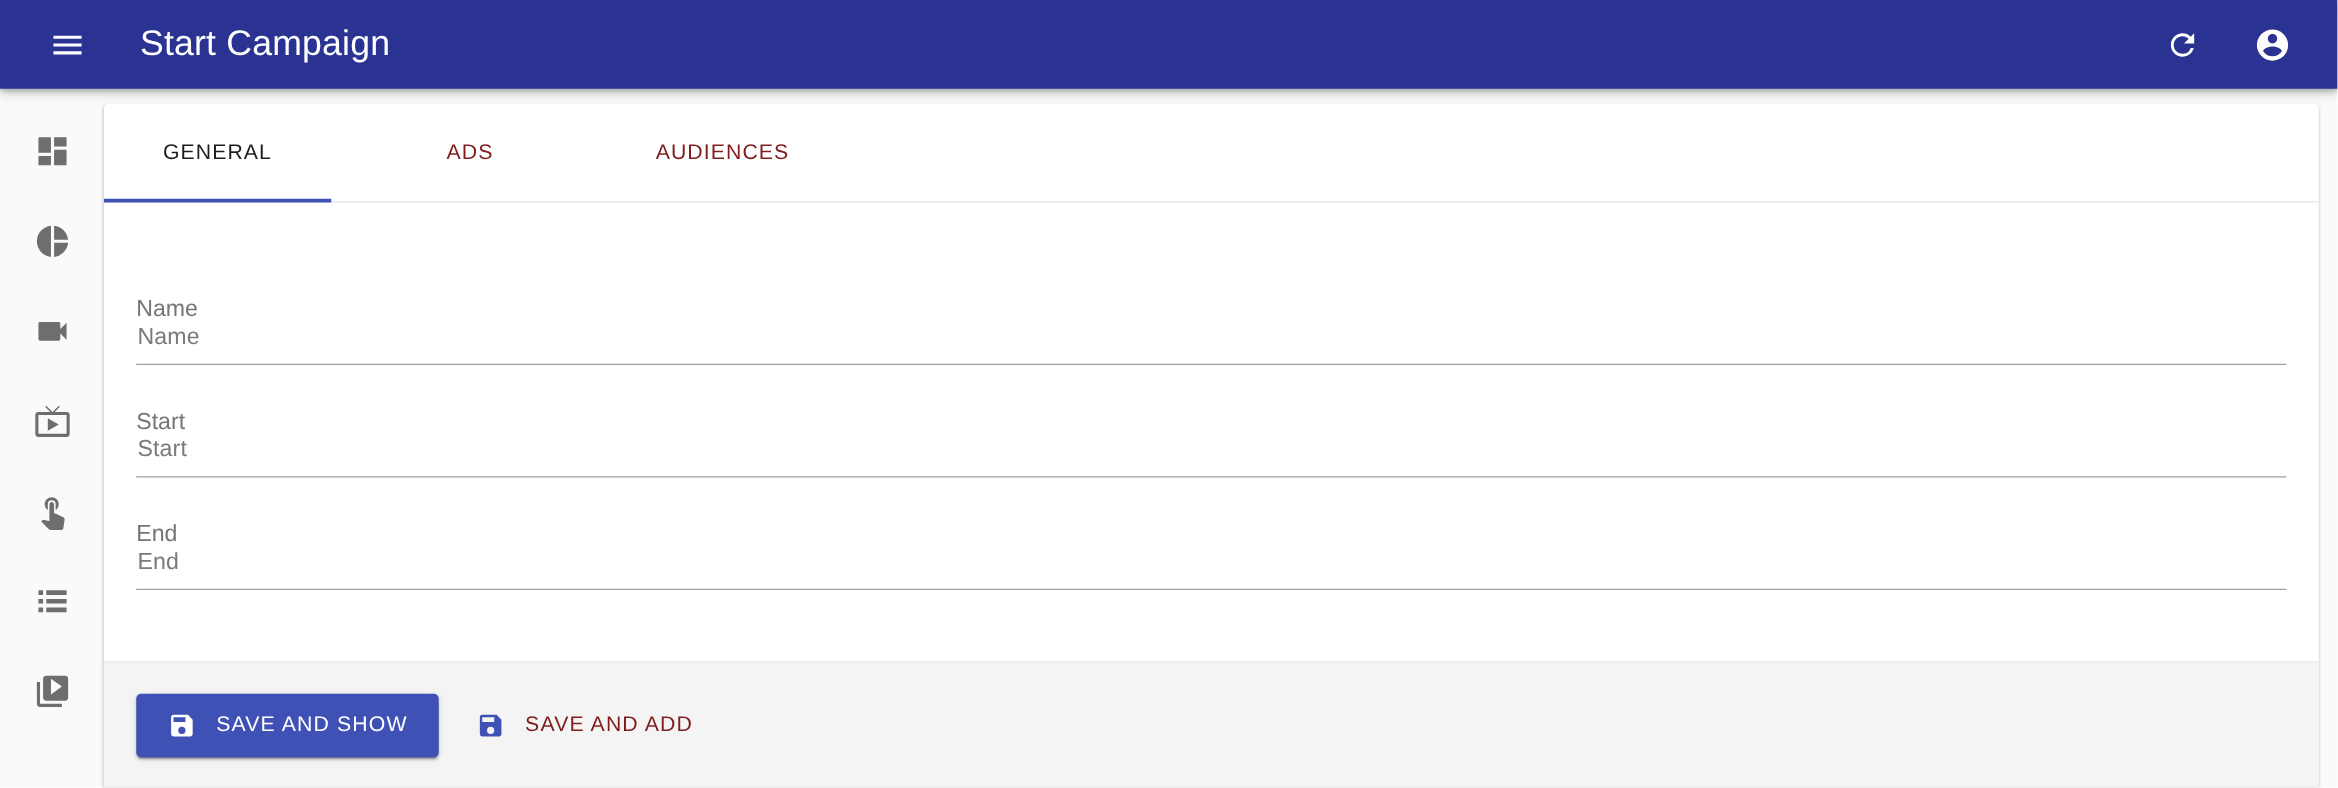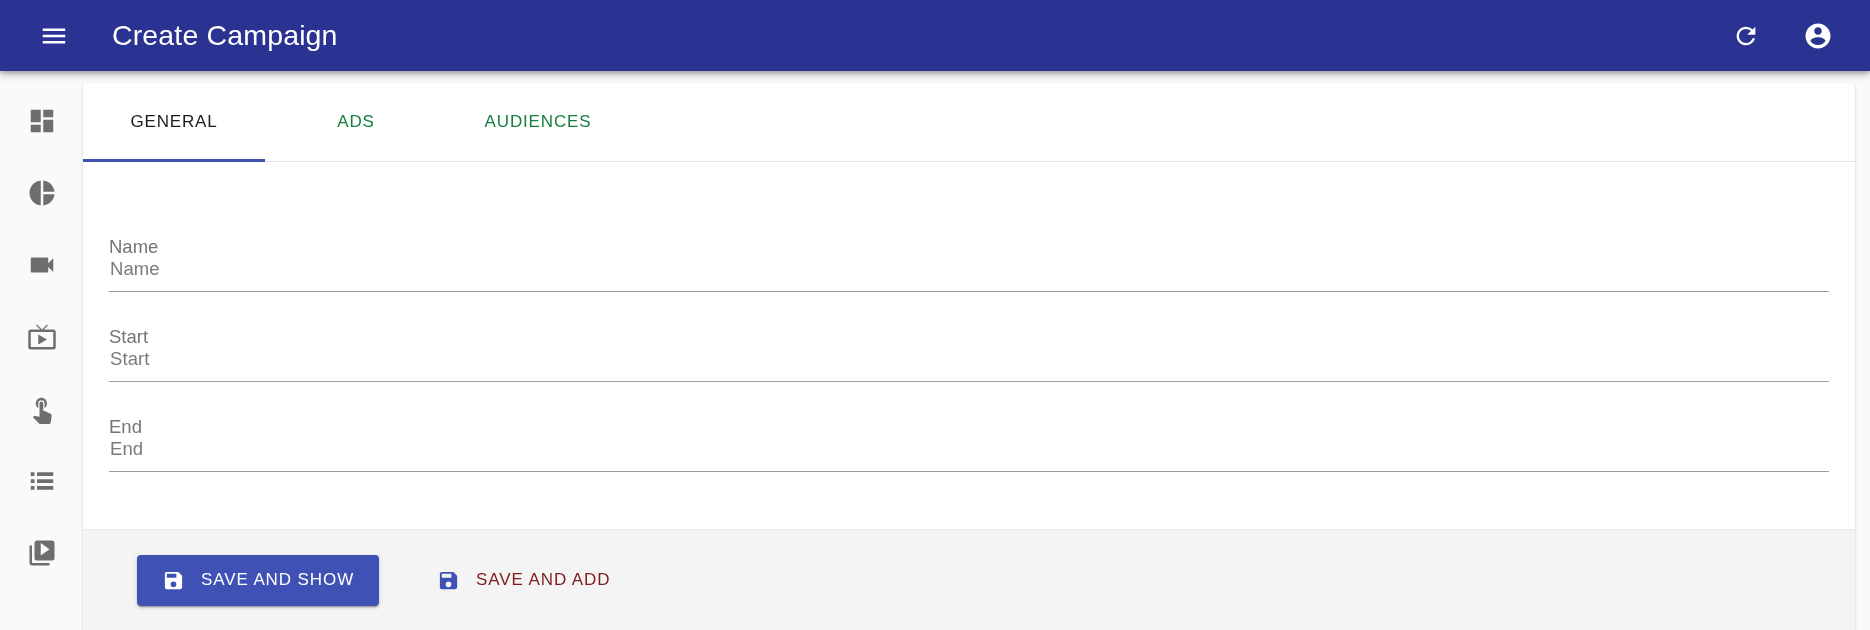--- a/index.html
+++ b/index.html
@@ -117,31 +117,32 @@
   }
 
   
   .tabs {
     position: relative;
     height: 79px;
     flex: 0 0 79px;
     display: flex;
     align-items: stretch;
     border-bottom: 1px solid #e6e6e6;
+    gap: 20px;
   }
 
   .tab {
     min-width: 182px;
     padding: 0 16px;
     display: flex;
     align-items: center;
     justify-content: center;
     font-size: 17px;
     letter-spacing: 0.85px;
-    color: #15803d;
+    color: #7f1d1d;
     font-weight: 400;
     cursor: pointer;
     position: relative;
     white-space: nowrap;
   }
   .tab.active { color: #1c1c1c; }
   .tab.active::after {
     content: "";
     position: absolute;
     left: 0; right: 0; bottom: -1px;
@@ -203,21 +204,20 @@
     align-items: center;
     gap: 16px;
     height: 51px;
     padding: 0 25px;
     border-radius: 4px;
     font-family: inherit;
     font-size: 17px;
     font-weight: 500;
     letter-spacing: 0.9px;
     white-space: nowrap;
-    margin-left: 28px;
   }
 
   .btn-raised {
     background: #3f51b5;
     color: #ffffff;
     box-shadow: 0 3px 1px -2px rgba(0,0,0,0.20),
                 0 2px 2px 0 rgba(0,0,0,0.14),
                 0 1px 5px 0 rgba(0,0,0,0.12);
   }
 
@@ -237,21 +237,21 @@
   <header class="appbar">
 
     <div class="appbar-icon-btn">
       <span>
         <svg width="30" height="30" viewBox="0 0 24 24" fill="#ffffff" aria-hidden="true">
           <path d="M3 18h18v-2H3v2zm0-5h18v-2H3v2zm0-7v2h18V6H3z"></path>
         </svg>
       </span>
     </div>
 
-    <h1 class="appbar-title">Create Campaign</h1>
+    <h1 class="appbar-title">Start Campaign</h1>
 
     <div class="appbar-spacer"></div>
 
     <div class="appbar-actions">
       <div class="appbar-icon-btn">
         <span>
           <svg width="28" height="28" viewBox="0 0 24 24" fill="#ffffff" aria-hidden="true">
             <path d="M17.65 6.35A7.958 7.958 0 0 0 12 4c-4.42 0-7.99 3.58-8 8s3.57 8 8 8c3.73 0 6.84-2.55 7.73-6h-2.08A5.99 5.99 0 0 1 12 18c-3.31 0-6-2.69-6-6s2.69-6 6-6c1.66 0 3.14.69 4.22 1.78L13 11h7V4l-2.35 2.35z"></path>
           </svg>
         </span>

